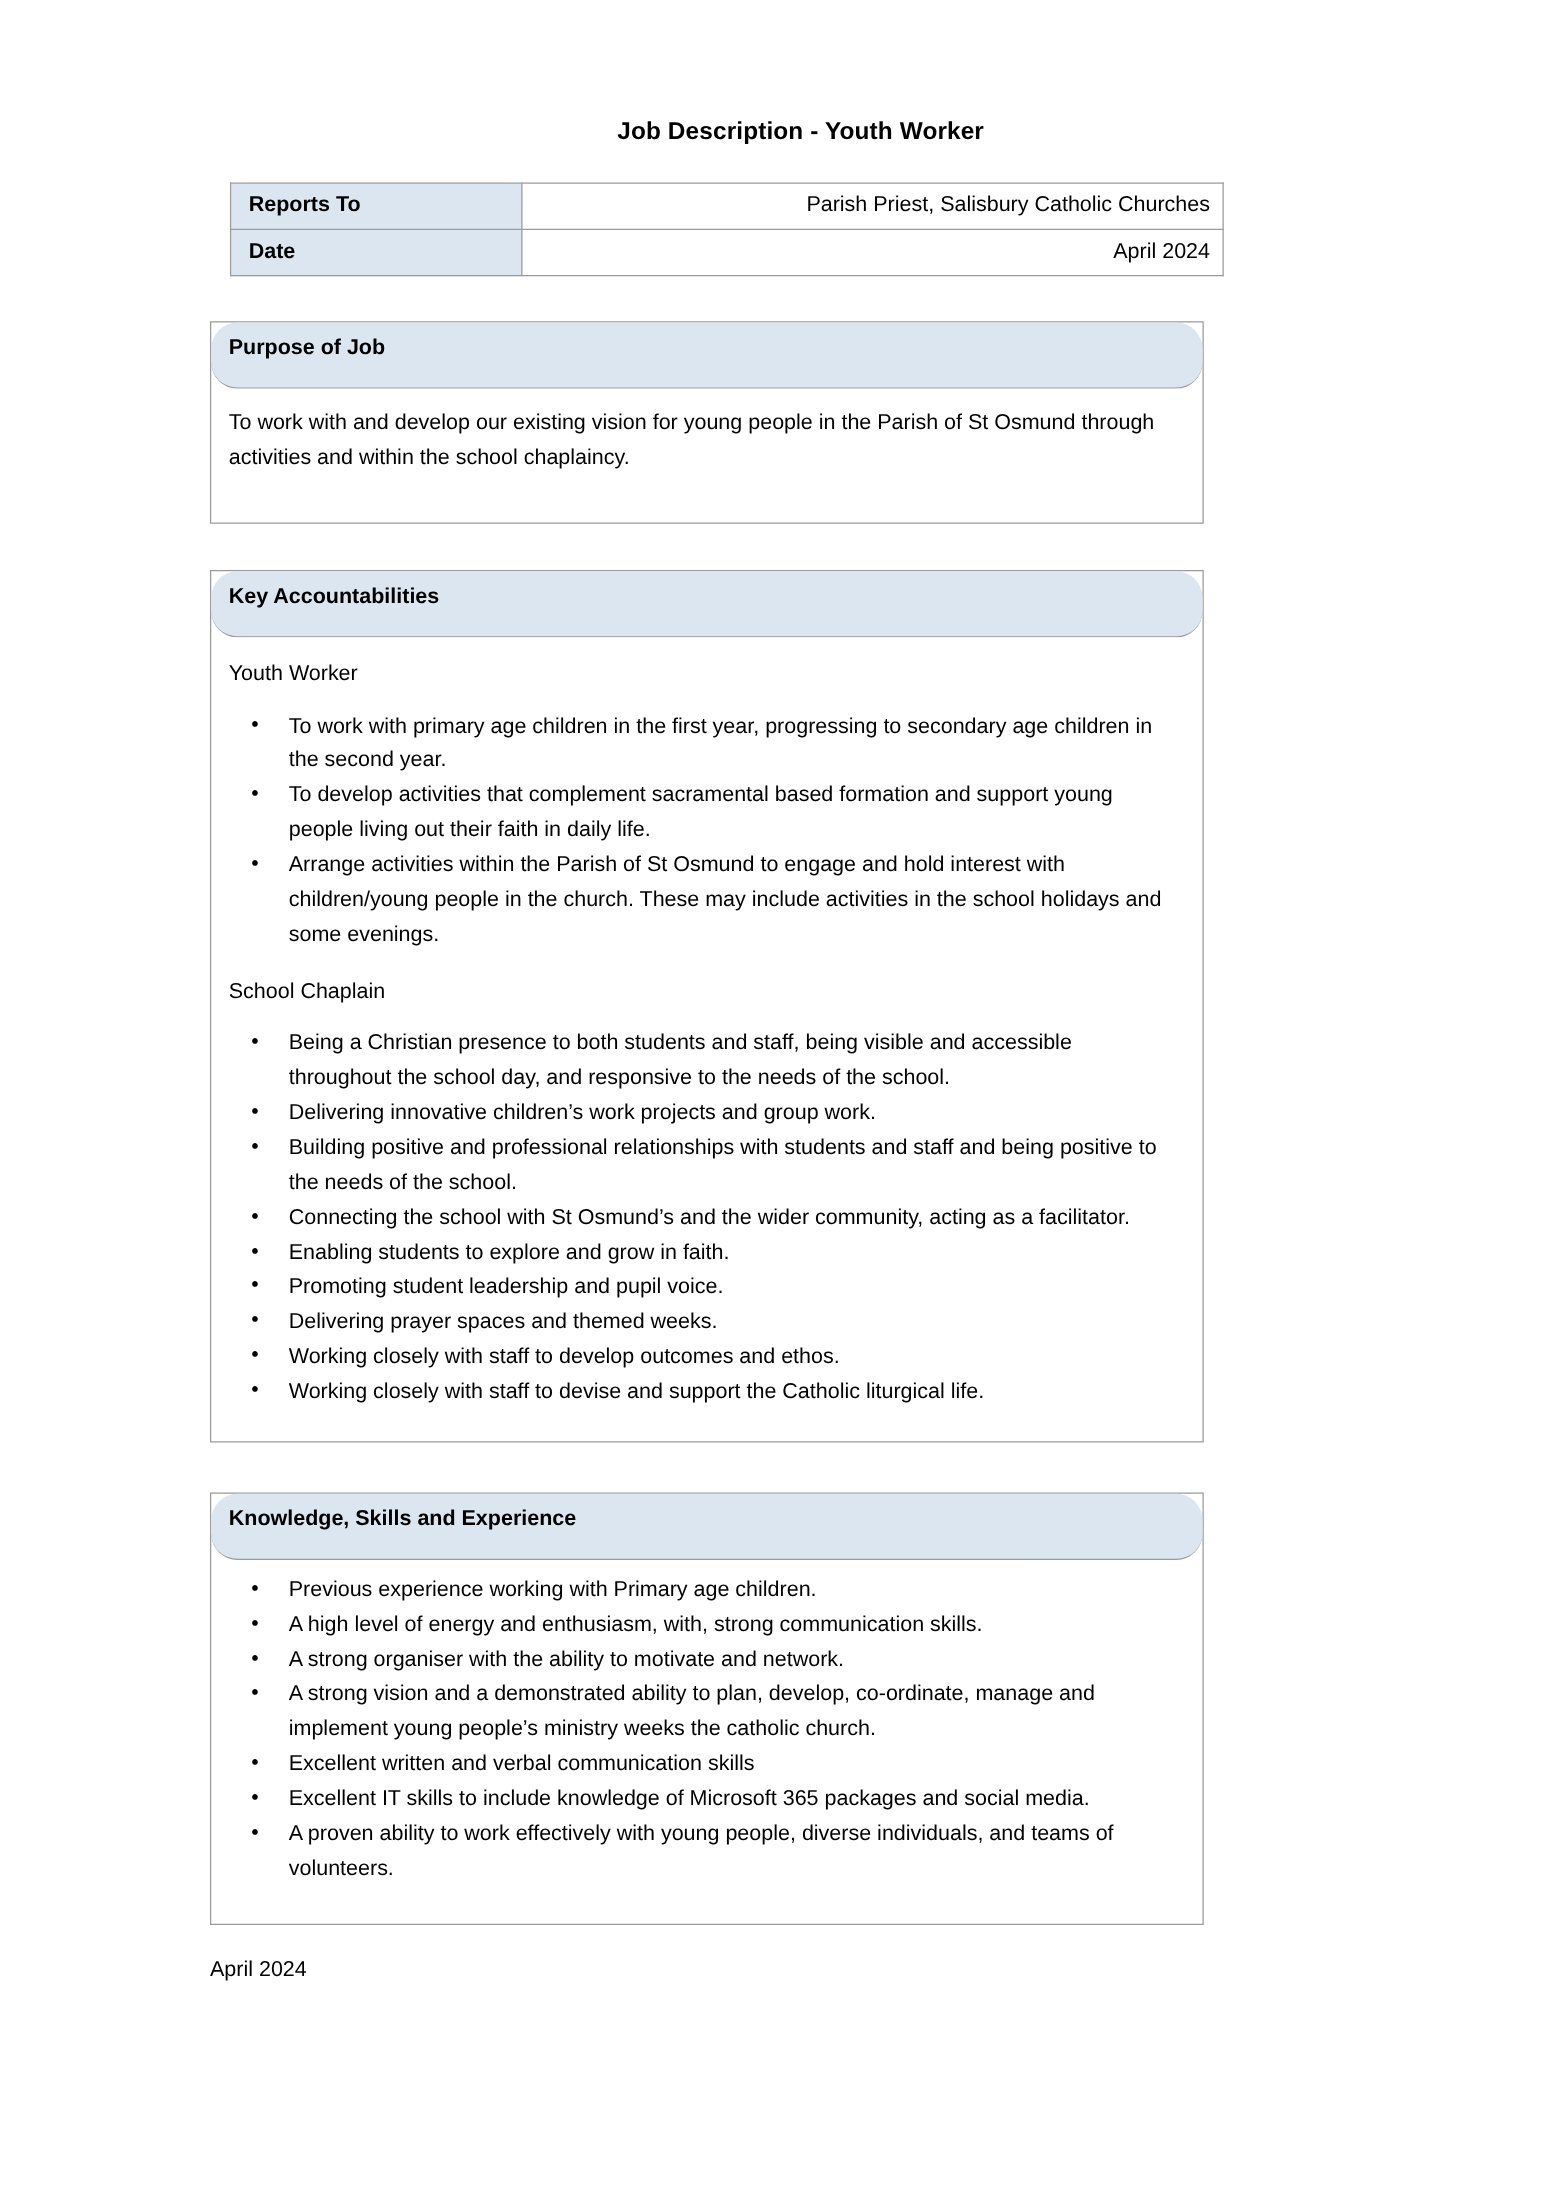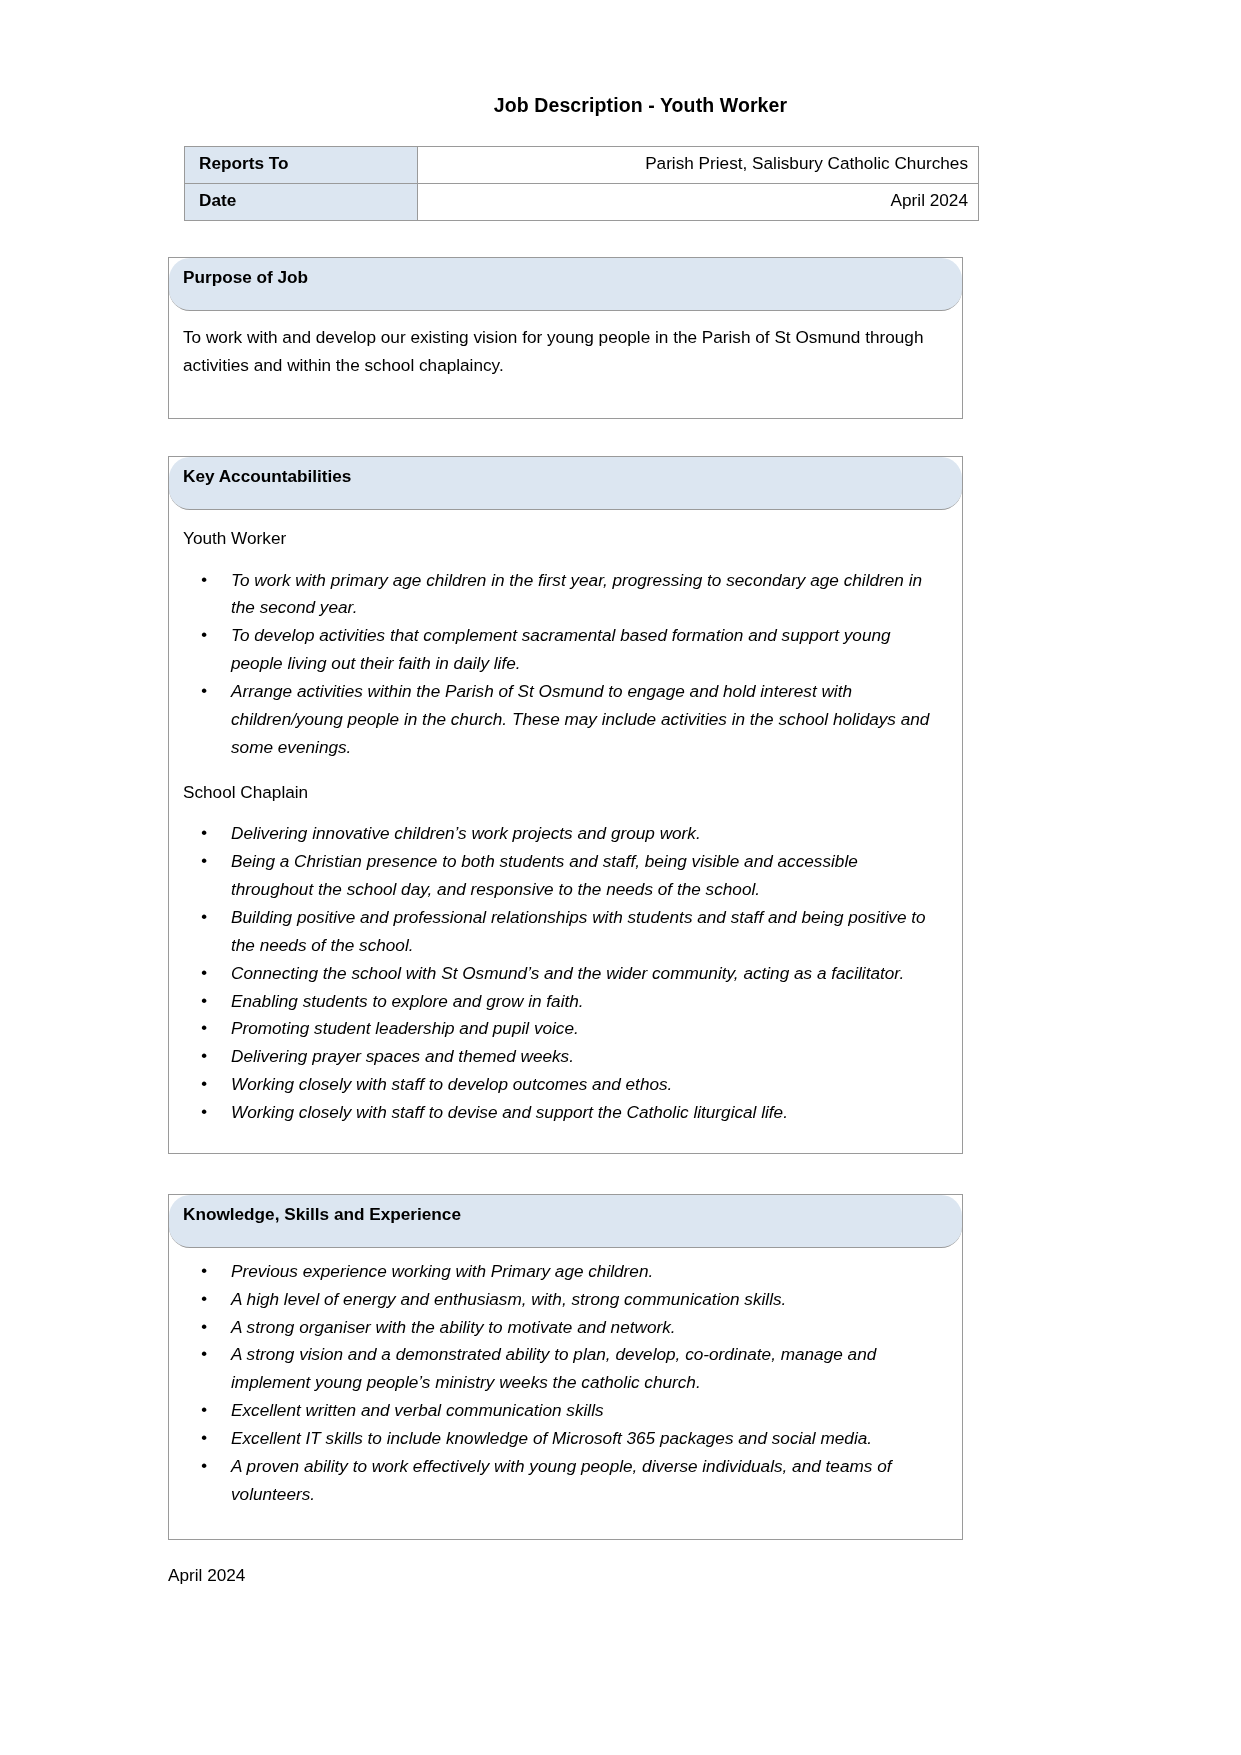--- a/index.html
+++ b/index.html
@@ -84,21 +84,20 @@
     margin: 2px 0 0 0;
   }
   .section-body p.subhead {
     margin: 0 0 0 0;
     padding-top: 2px;
   }
   ul.bullets {
     list-style: none;
     margin: 14px 0 0 0;
     padding: 0;
-    font-style: italic;
   }
   ul.bullets.tight {
     margin-top: 6px;
   }
   ul.bullets li {
     position: relative;
     padding-left: 48px;
     margin: 0 0 0 0;
     line-height: 1.62;
   }
@@ -169,22 +168,22 @@
 
       <p class="subhead">Youth Worker</p>
       <ul class="bullets">
         <li>To work with primary age children in the first year, progressing to secondary age children in the second year.</li>
         <li>To develop activities that complement sacramental based formation and support young people living out their faith in daily life.</li>
         <li>Arrange activities within the Parish of St Osmund to engage and hold interest with children/young people in the church. These may include activities in the school holidays and some evenings.</li>
       </ul>
 
       <p class="plain" style="margin-top:17px;">School Chaplain</p>
       <ul class="bullets">
+        <li>Being a Christian presence to both students and staff, being visible and accessible throughout the school day, and responsive to the needs of the school.</li>
         <li>Delivering innovative children’s work projects and group work.</li>
-        <li>Being a Christian presence to both students and staff, being visible and accessible throughout the school day, and responsive to the needs of the school.</li>
         <li>Building positive and professional relationships with students and staff and being positive to the needs of the school.</li>
         <li>Connecting the school with St Osmund’s and the wider community, acting as a facilitator.</li>
         <li>Enabling students to explore and grow in faith.</li>
         <li>Promoting student leadership and pupil voice.</li>
         <li>Delivering prayer spaces and themed weeks.</li>
         <li>Working closely with staff to develop outcomes and ethos.</li>
         <li>Working closely with staff to devise and support the Catholic liturgical life.</li>
       </ul>
 
     </div>

